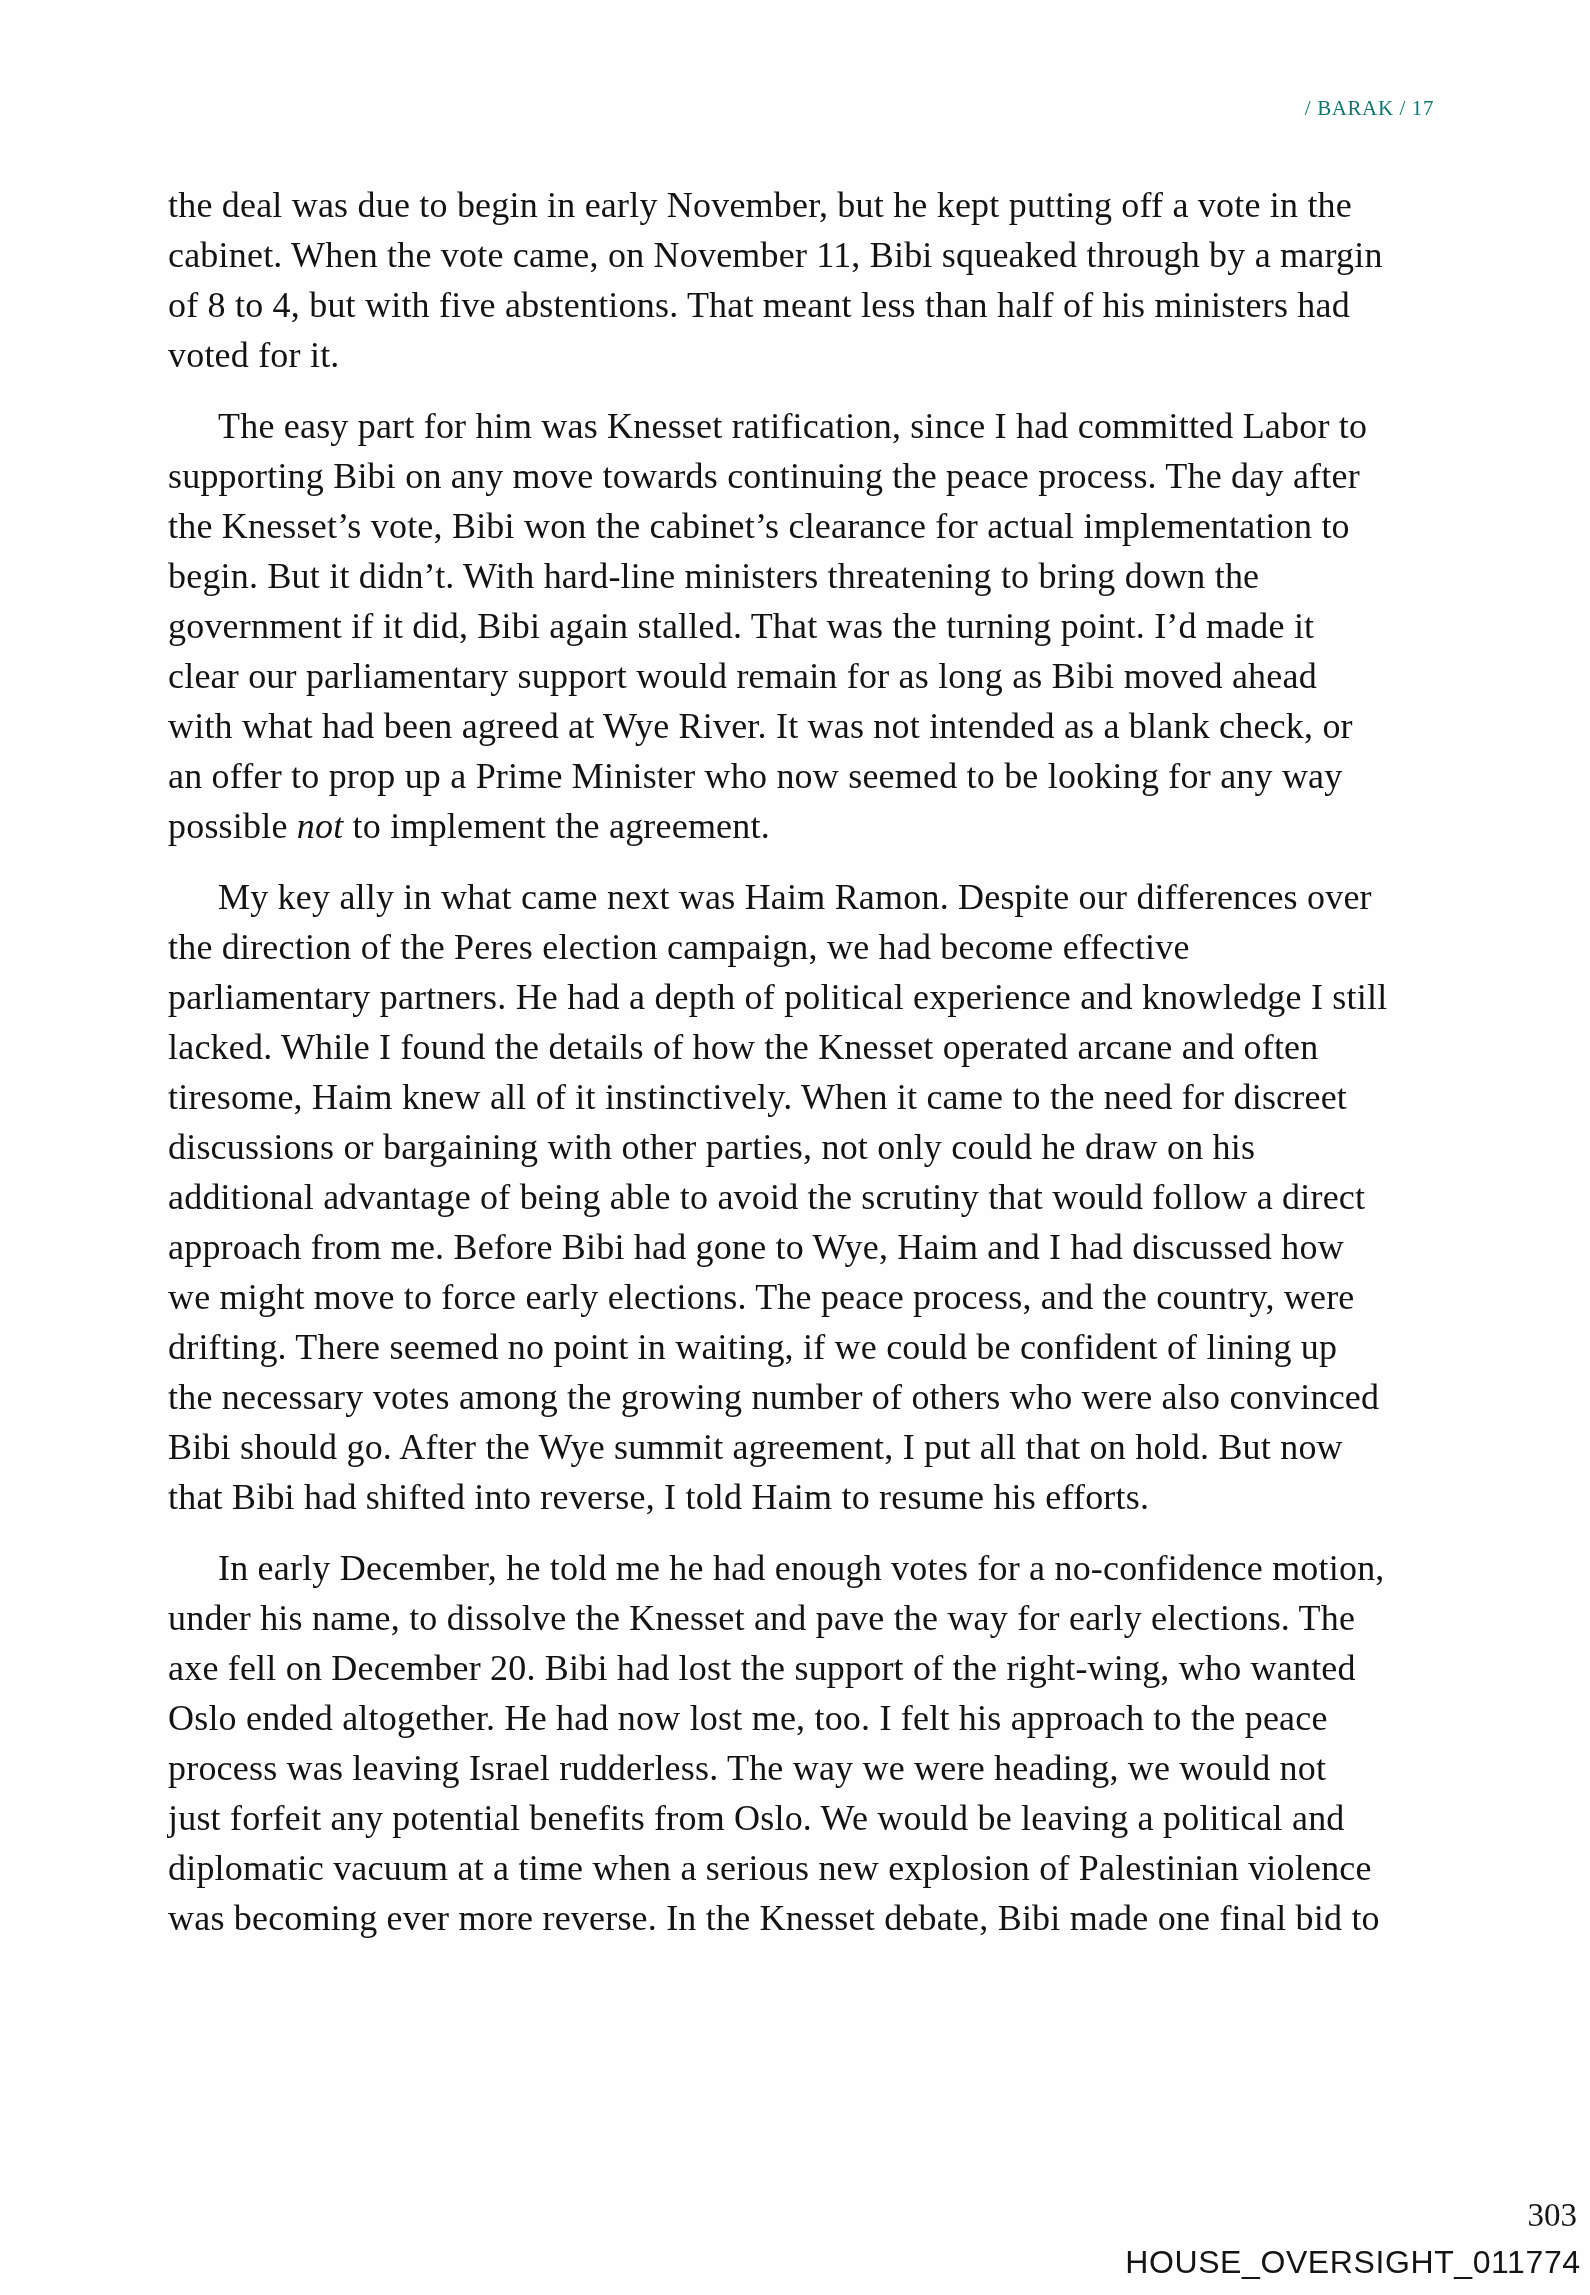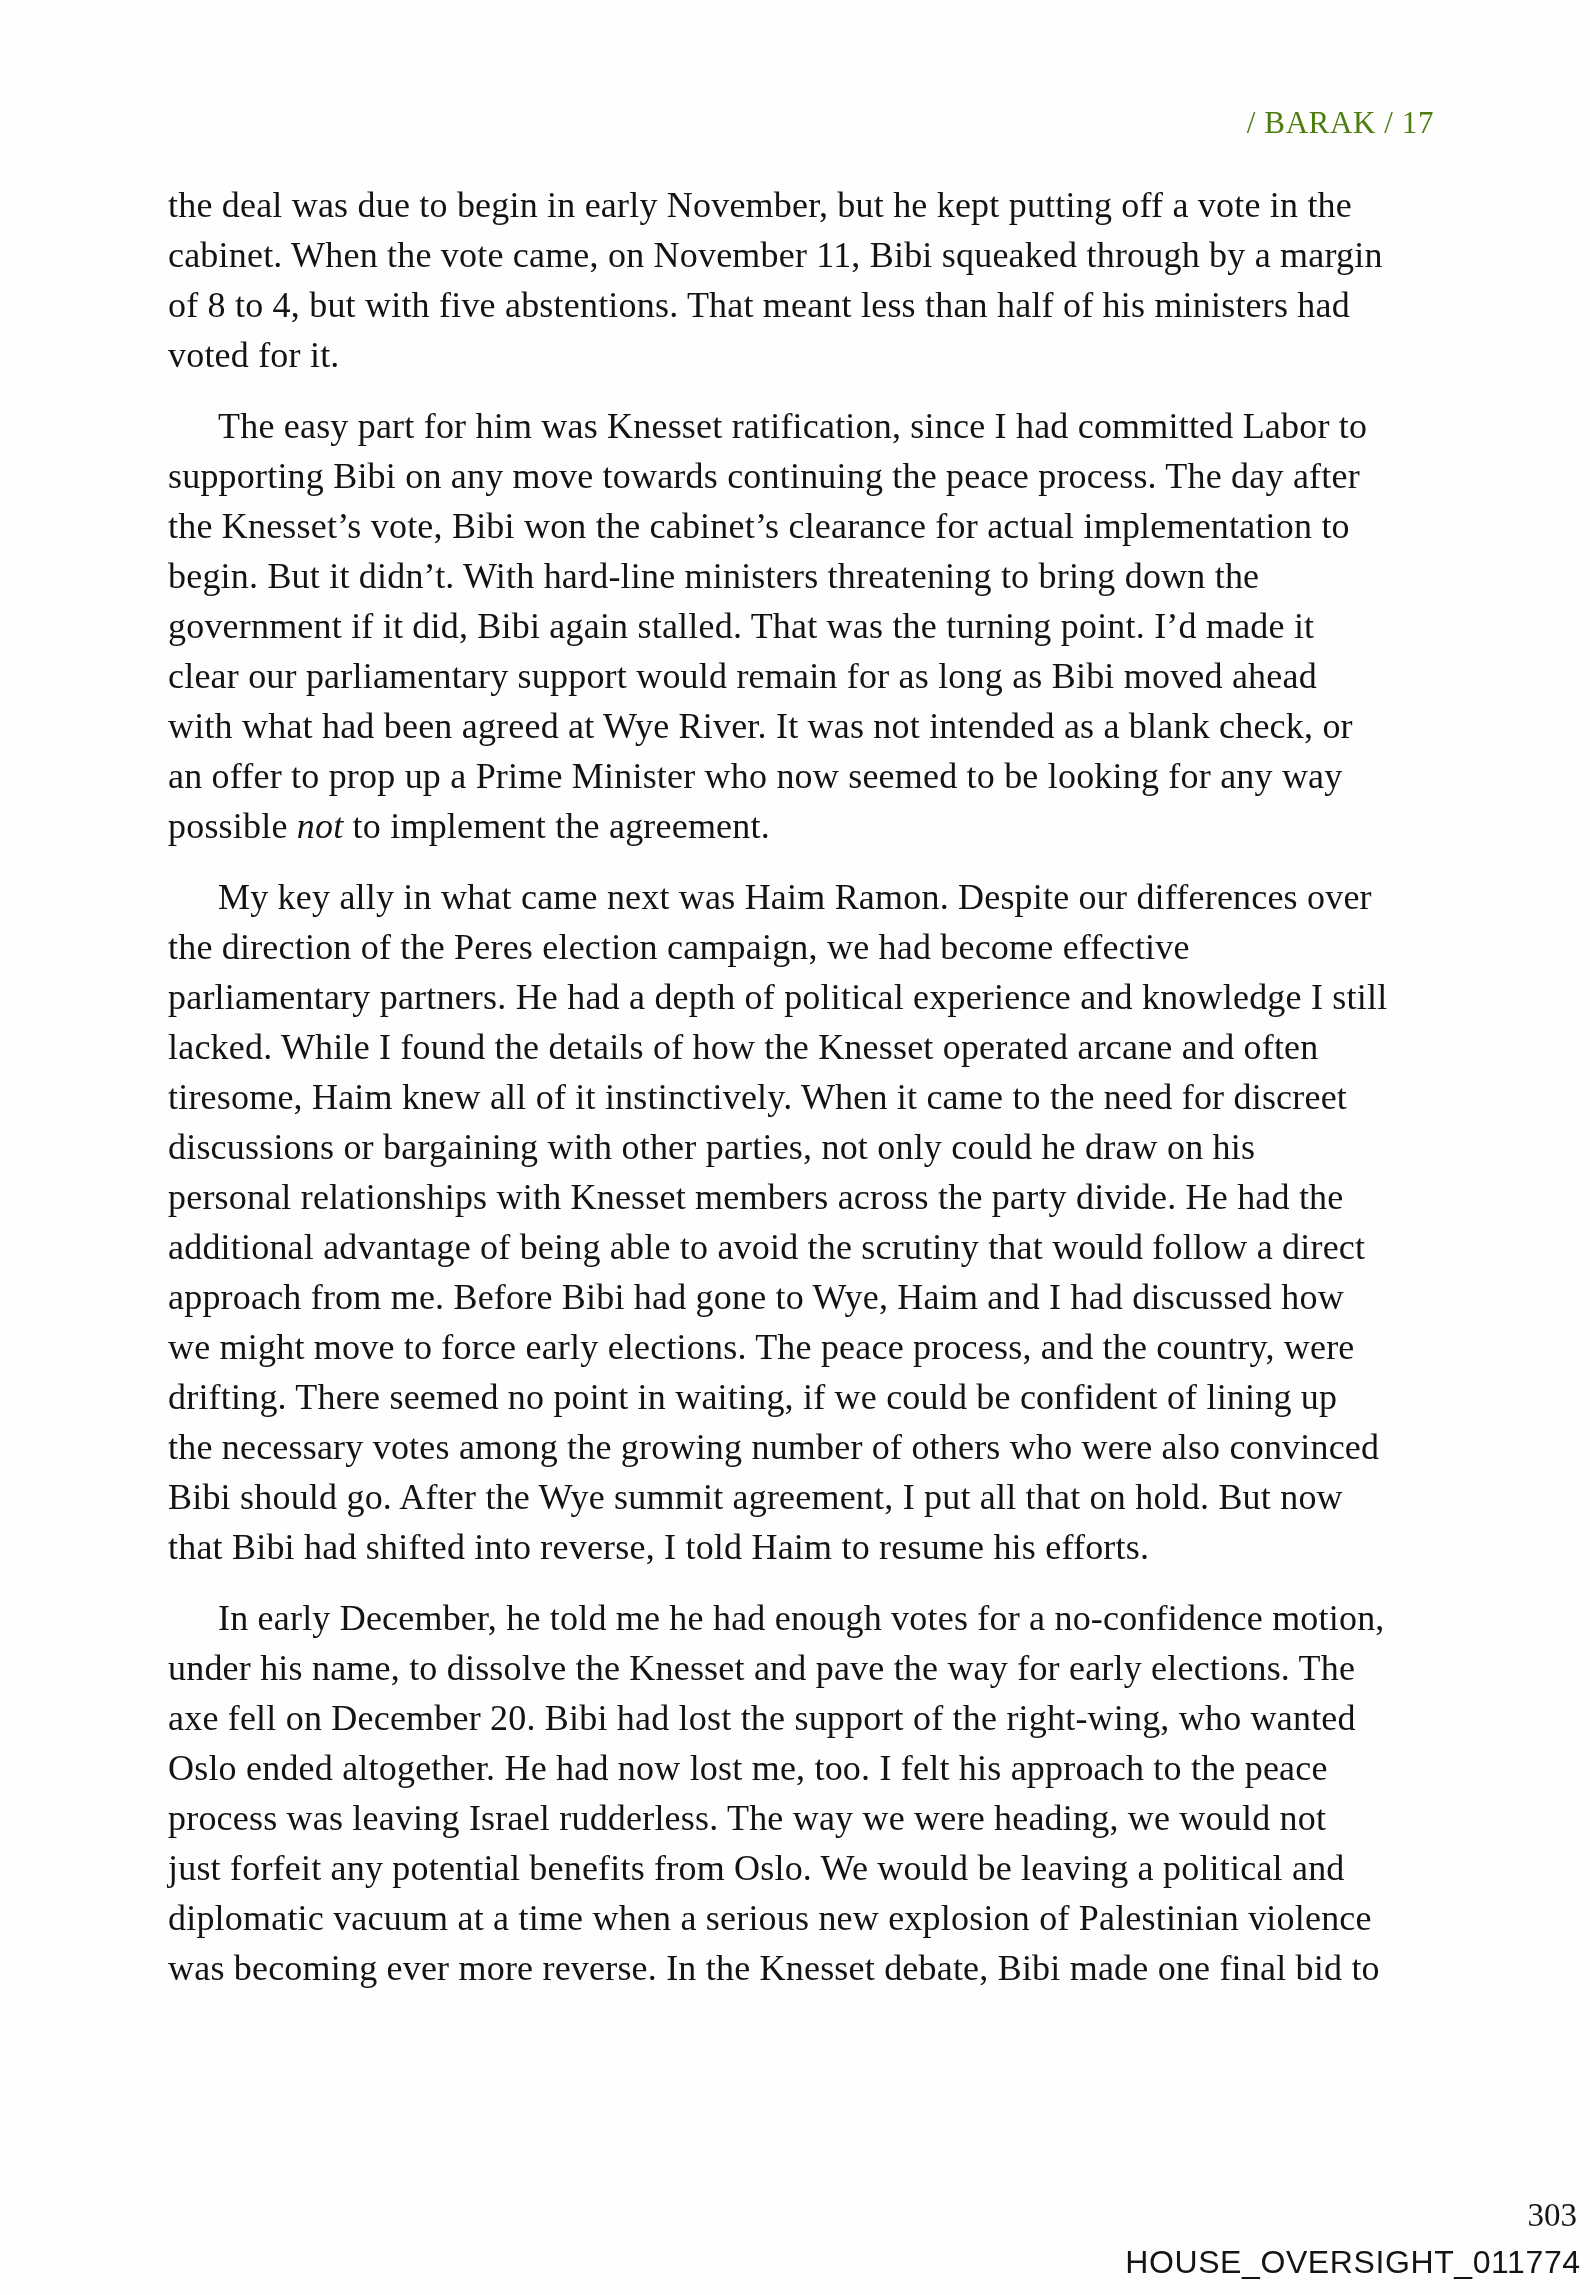--- a/index.html
+++ b/index.html
@@ -11,27 +11,27 @@
     position: relative;
     width: 1591px;
     height: 2295px;
     background: #fefefe;
     color: #111111;
     font-family: "Liberation Serif", serif;
     overflow: hidden;
   }
   .running-header {
     position: absolute;
-    top: 105px;
+    top: 96px;
     left: 167px;
     width: 1267px;
     text-align: right;
-    font-size: 31px;
+    font-size: 21px;
     letter-spacing: 0.6px;
-    color: #4d7c0f;
+    color: #0f766e;
   }
   .body-text {
     position: absolute;
     top: 180px;
     left: 168px;
     width: 1271px;
     font-size: 36px;
     line-height: 50px;
     letter-spacing: 0.2px;
     color: #131313;
@@ -85,21 +85,20 @@
         <div class="line">an offer to prop up a Prime Minister who now seemed to be looking for any way</div>
         <div class="line"><span>possible </span><span class="italic">not</span><span> to implement the agreement.</span></div>
       </div>
     <div class="para indent">
         <div class="line">My key ally in what came next was Haim Ramon. Despite our differences over</div>
         <div class="line">the direction of the Peres election campaign, we had become effective</div>
         <div class="line">parliamentary partners. He had a depth of political experience and knowledge I still</div>
         <div class="line">lacked. While I found the details of how the Knesset operated arcane and often</div>
         <div class="line">tiresome, Haim knew all of it instinctively. When it came to the need for discreet</div>
         <div class="line">discussions or bargaining with other parties, not only could he draw on his</div>
-        <div class="line">personal relationships with Knesset members across the party divide. He had the</div>
         <div class="line">additional advantage of being able to avoid the scrutiny that would follow a direct</div>
         <div class="line">approach from me. Before Bibi had gone to Wye, Haim and I had discussed how</div>
         <div class="line">we might move to force early elections. The peace process, and the country, were</div>
         <div class="line">drifting. There seemed no point in waiting, if we could be confident of lining up</div>
         <div class="line">the necessary votes among the growing number of others who were also convinced</div>
         <div class="line">Bibi should go. After the Wye summit agreement, I put all that on hold. But now</div>
         <div class="line">that Bibi had shifted into reverse, I told Haim to resume his efforts.</div>
       </div>
     <div class="para indent">
         <div class="line">In early December, he told me he had enough votes for a no-confidence motion,</div>

